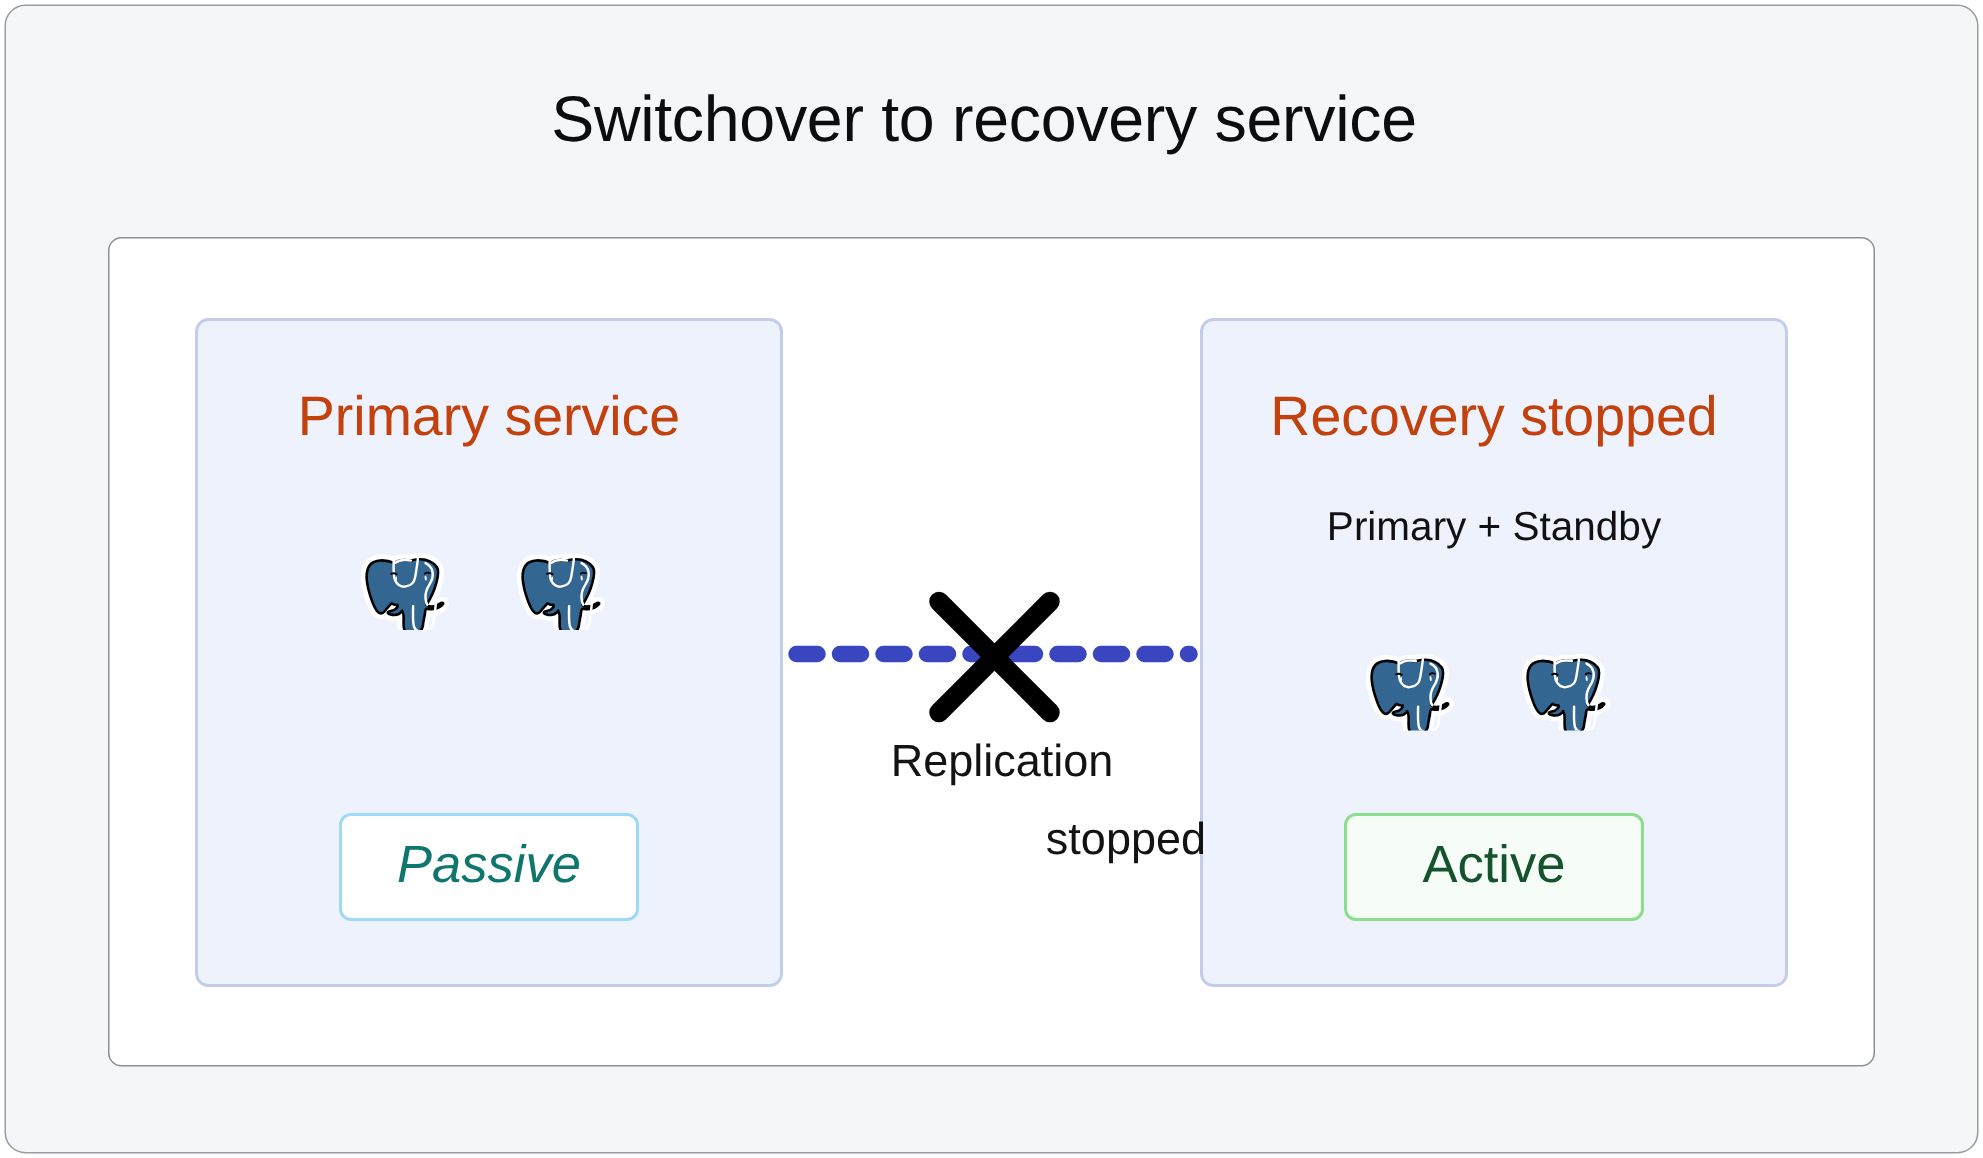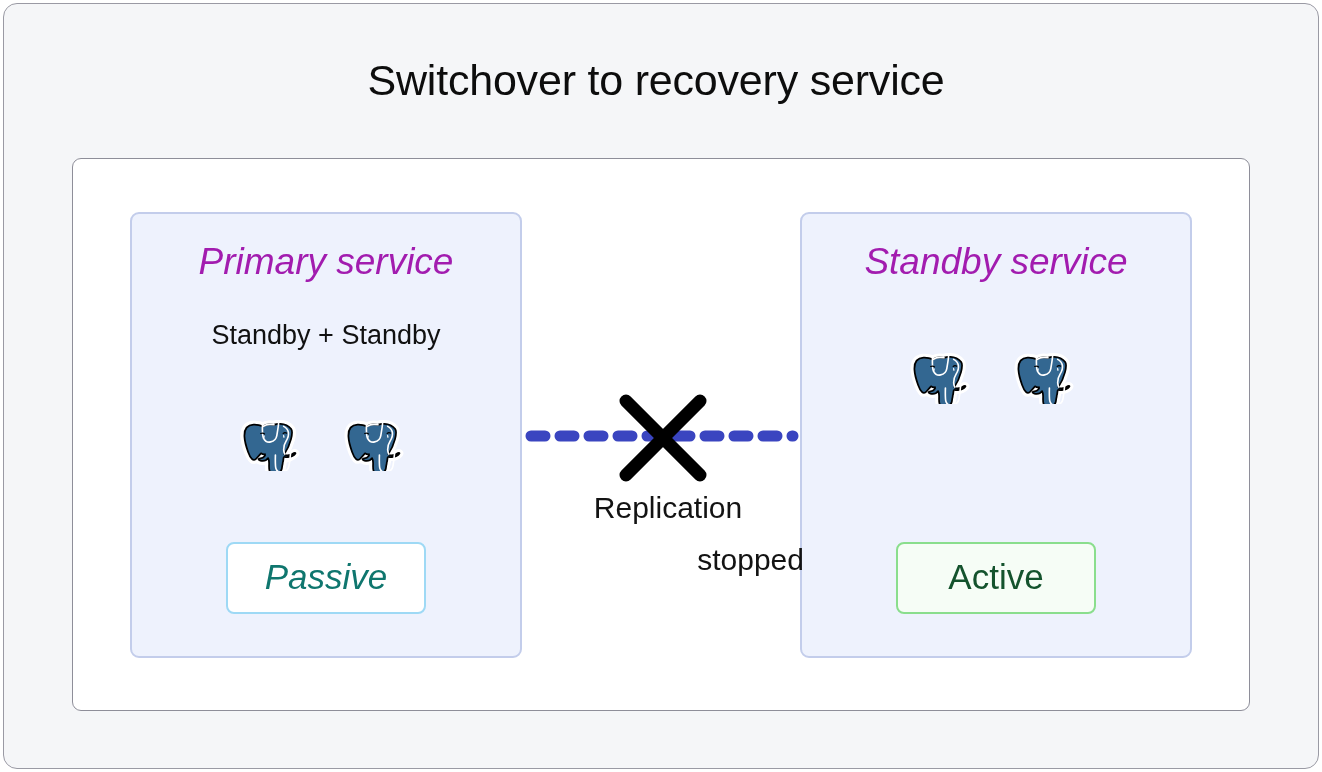--- a/index.html
+++ b/index.html
@@ -71,26 +71,25 @@
     border: 2px solid #c3cdeb;
     border-radius: 9px;
     display: flex;
     flex-direction: column;
     align-items: center;
   }
   .service-card.left  { left: 130px; }
   .service-card.right { left: 800px; }
 
   .card-title {
-    margin-top: 26px;
+    margin-top: 42px;
     font-size: 37px;
     line-height: 44px;
-    color: #a21caf;
+    color: #c2410c;
     white-space: nowrap;
-    font-style: italic;
   }
   .card-subtitle {
     margin-top: 35px;
     font-size: 27px;
     line-height: 32px;
     color: #111111;
     white-space: nowrap;
   }
 
   
@@ -170,21 +169,20 @@
 <div id="root">
 
   <div class="figure-frame"></div>
 
   <div class="figure-title">Switchover to recovery service</div>
 
   <div class="inner-panel"></div>
 
   <div class="service-card left">
     <div class="card-title">Primary service</div>
-    <div class="card-subtitle">Standby + Standby</div>
 
     <div class="node-row">
       <svg class="pg-node" viewBox="0 0 64 68">
         <g fill="none" stroke="#ffffff" stroke-width="7.2" stroke-linecap="round" stroke-linejoin="round">
           <path d="M38.6 59.2c.3-2.7.2-3.1 2.2-2.6l.5.05c1.5.07 3.5-.24 4.7-.8 2.5-1.18 4-3.14 1.5-2.62-5.6 1.18-6-.74-6-.74 5.9-8.9 8.4-20.2 6.3-23C42.1 21.9 32 25.5 31.8 25.6l-.06.01c-1.1-.23-2.35-.37-3.74-.39-2.55-.04-4.48.68-5.95 1.8 0 0-18-7.5-17.2 9.4.18 3.6 5.1 27.2 11 20.1 2.15-2.6 4.2-4.8 4.2-4.8 1.03.7 2.27 1.05 3.58.92l.1-.09c-.03.33-.2.64.04 1.16-1.55 1.75-1.1 2.05-4.2 2.7-3.13.65-1.3 1.8-.09 2.1 1.46.37 4.84.9 7.13-2.35l-.09.37c.6.49.57 3.5.66 5.66.09 2.16.24 4.18.68 5.37.44 1.19.96 4.26 5.05 3.38 3.42-.73 6.02-1.79 6.26-11.63"></path>
           <path d="M47.5 53.23c-5.6 1.18-6-.74-6-.74 5.9-8.9 8.4-20.2 6.3-23C42.1 21.9 32 25.5 31.8 25.6l-.06.01c-1.1-.23-2.35-.37-3.74-.39-2.55-.04-4.48.68-5.95 1.8 0 0-18-7.5-17.2 9.4.18 3.6 5.1 27.2 11 20.1 2.15-2.6 4.2-4.8 4.2-4.8 1.03.7 2.27 1.05 3.58.92l.1-.09c-.03.33-.02.64.04 1.16-1.55 1.75-1.1 2.05-4.2 2.7-3.13.65-1.3 1.8-.09 2.1 1.46.37 4.84.9 7.13-2.35l-.09.37c.6.49 1.04 3.2 .96 5.65-.08 2.45-.13 4.13.4 5.45.53 1.31 1.05 4.26 5.54 3.3 3.75-.8 5.7-2.9 5.97-6.4.19-2.5.63-2.13.66-4.36l.35-1.05c.4-3.36.07-4.45 2.38-3.94l.56.05c1.7.08 3.92-.27 5.23-.88 2.81-1.3 4.48-3.48 1.7-2.9z"></path>
         </g>
         <g fill="#336791" stroke="#000000" stroke-width="1.6" stroke-linecap="round" stroke-linejoin="round">
           <path d="M47.5 53.23c-5.6 1.18-6-.74-6-.74 5.9-8.9 8.4-20.2 6.3-23C42.1 21.9 32 25.5 31.8 25.6l-.06.01c-1.1-.23-2.35-.37-3.74-.39-2.55-.04-4.48.68-5.95 1.8 0 0-18-7.5-17.2 9.4.18 3.6 5.1 27.2 11 20.1 2.15-2.6 4.2-4.8 4.2-4.8 1.03.7 2.27 1.05 3.58.92l.1-.09c-.03.33-.02.64.04 1.16-1.55 1.75-1.1 2.05-4.2 2.7-3.13.65-1.3 1.8-.09 2.1 1.46.37 4.84.9 7.13-2.35l-.09.37c.6.49 1.04 3.2.96 5.65-.08 2.45-.13 4.13.4 5.45.53 1.31 1.05 4.26 5.54 3.3 3.75-.8 5.7-2.9 5.97-6.4.19-2.5.63-2.13.66-4.36l.35-1.05c.4-3.36.07-4.45 2.38-3.94l.56.05c1.7.08 3.92-.27 5.23-.88 2.81-1.3 4.48-3.48 1.7-2.9z"></path>
         </g>
@@ -225,21 +223,22 @@
           <path d="M19.8 33.6c1.1-.5 2.6-.35 3.5.35"></path>
           <path d="M43.6 33.2c-1-.5-2.4-.35-3.2.3"></path>
         </g>
       </svg>
     </div>
 
     <div class="status-badge passive">Passive</div>
   </div>
 
   <div class="service-card right">
-    <div class="card-title">Standby service</div>
+    <div class="card-title">Recovery stopped</div>
+    <div class="card-subtitle">Primary + Standby</div>
 
     <div class="node-row">
       <svg class="pg-node" viewBox="0 0 64 68">
         <g fill="none" stroke="#ffffff" stroke-width="7.2" stroke-linecap="round" stroke-linejoin="round">
           <path d="M47.5 53.23c-5.6 1.18-6-.74-6-.74 5.9-8.9 8.4-20.2 6.3-23C42.1 21.9 32 25.5 31.8 25.6l-.06.01c-1.1-.23-2.35-.37-3.74-.39-2.55-.04-4.48.68-5.95 1.8 0 0-18-7.5-17.2 9.4.18 3.6 5.1 27.2 11 20.1 2.15-2.6 4.2-4.8 4.2-4.8 1.03.7 2.27 1.05 3.58.92l.1-.09c-.03.33-.02.64.04 1.16-1.55 1.75-1.1 2.05-4.2 2.7-3.13.65-1.3 1.8-.09 2.1 1.46.37 4.84.9 7.13-2.35l-.09.37c.6.49 1.04 3.2.96 5.65-.08 2.45-.13 4.13.4 5.45.53 1.31 1.05 4.26 5.54 3.3 3.75-.8 5.7-2.9 5.97-6.4.19-2.5.63-2.13.66-4.36l.35-1.05c.4-3.36.07-4.45 2.38-3.94l.56.05c1.7.08 3.92-.27 5.23-.88 2.81-1.3 4.48-3.48 1.7-2.9z"></path>
         </g>
         <g fill="#336791" stroke="#000000" stroke-width="1.6" stroke-linecap="round" stroke-linejoin="round">
           <path d="M47.5 53.23c-5.6 1.18-6-.74-6-.74 5.9-8.9 8.4-20.2 6.3-23C42.1 21.9 32 25.5 31.8 25.6l-.06.01c-1.1-.23-2.35-.37-3.74-.39-2.55-.04-4.48.68-5.95 1.8 0 0-18-7.5-17.2 9.4.18 3.6 5.1 27.2 11 20.1 2.15-2.6 4.2-4.8 4.2-4.8 1.03.7 2.27 1.05 3.58.92l.1-.09c-.03.33-.02.64.04 1.16-1.55 1.75-1.1 2.05-4.2 2.7-3.13.65-1.3 1.8-.09 2.1 1.46.37 4.84.9 7.13-2.35l-.09.37c.6.49 1.04 3.2.96 5.65-.08 2.45-.13 4.13.4 5.45.53 1.31 1.05 4.26 5.54 3.3 3.75-.8 5.7-2.9 5.97-6.4.19-2.5.63-2.13.66-4.36l.35-1.05c.4-3.36.07-4.45 2.38-3.94l.56.05c1.7.08 3.92-.27 5.23-.88 2.81-1.3 4.48-3.48 1.7-2.9z"></path>
         </g>
         <g fill="none" stroke="#ffffff" stroke-width="1.5" stroke-linecap="round" stroke-linejoin="round">

